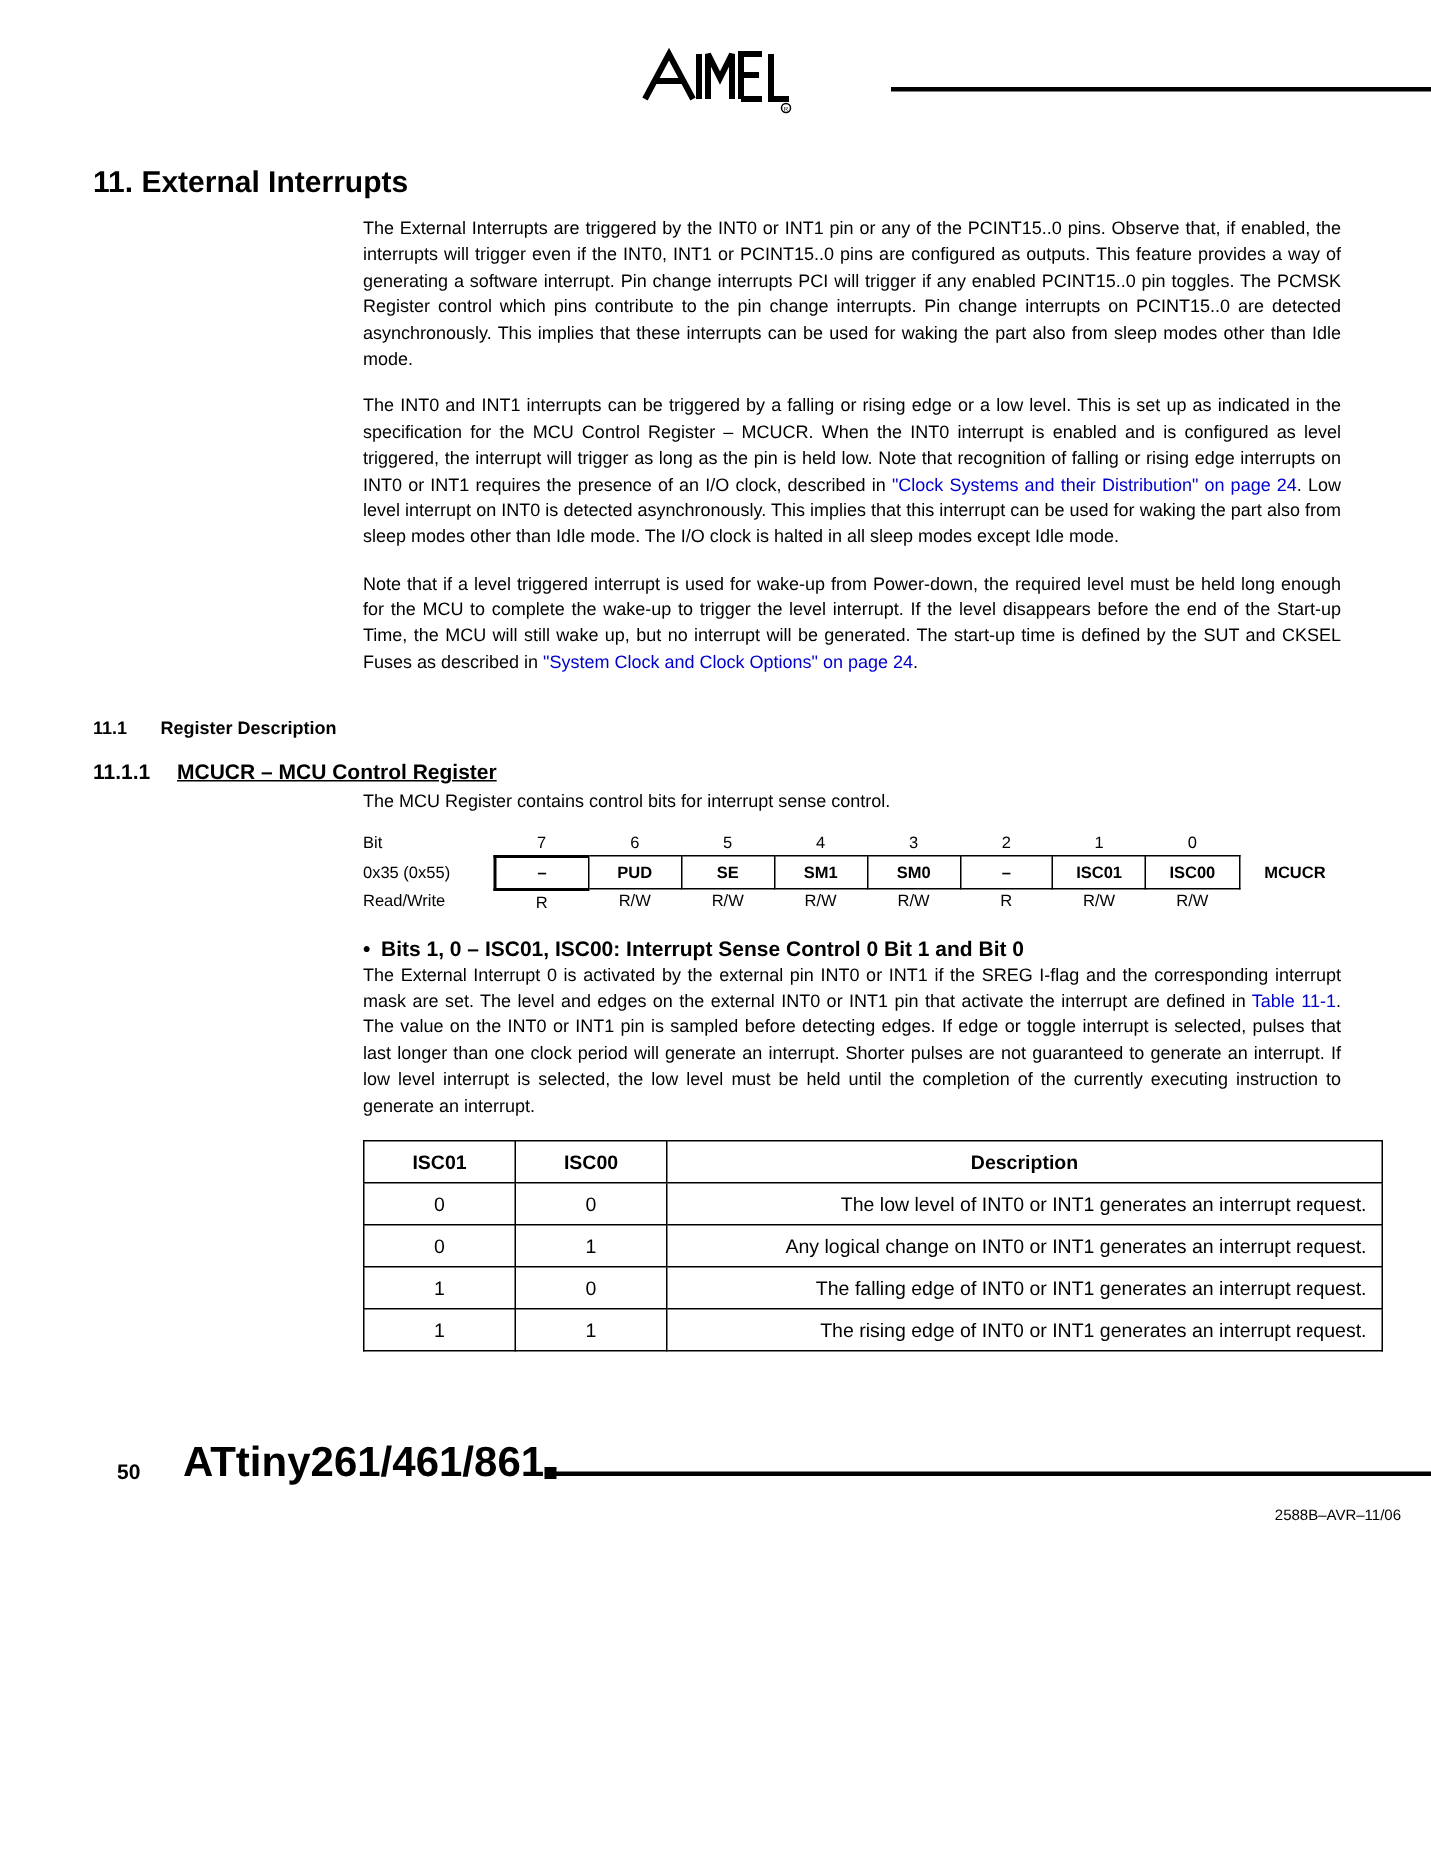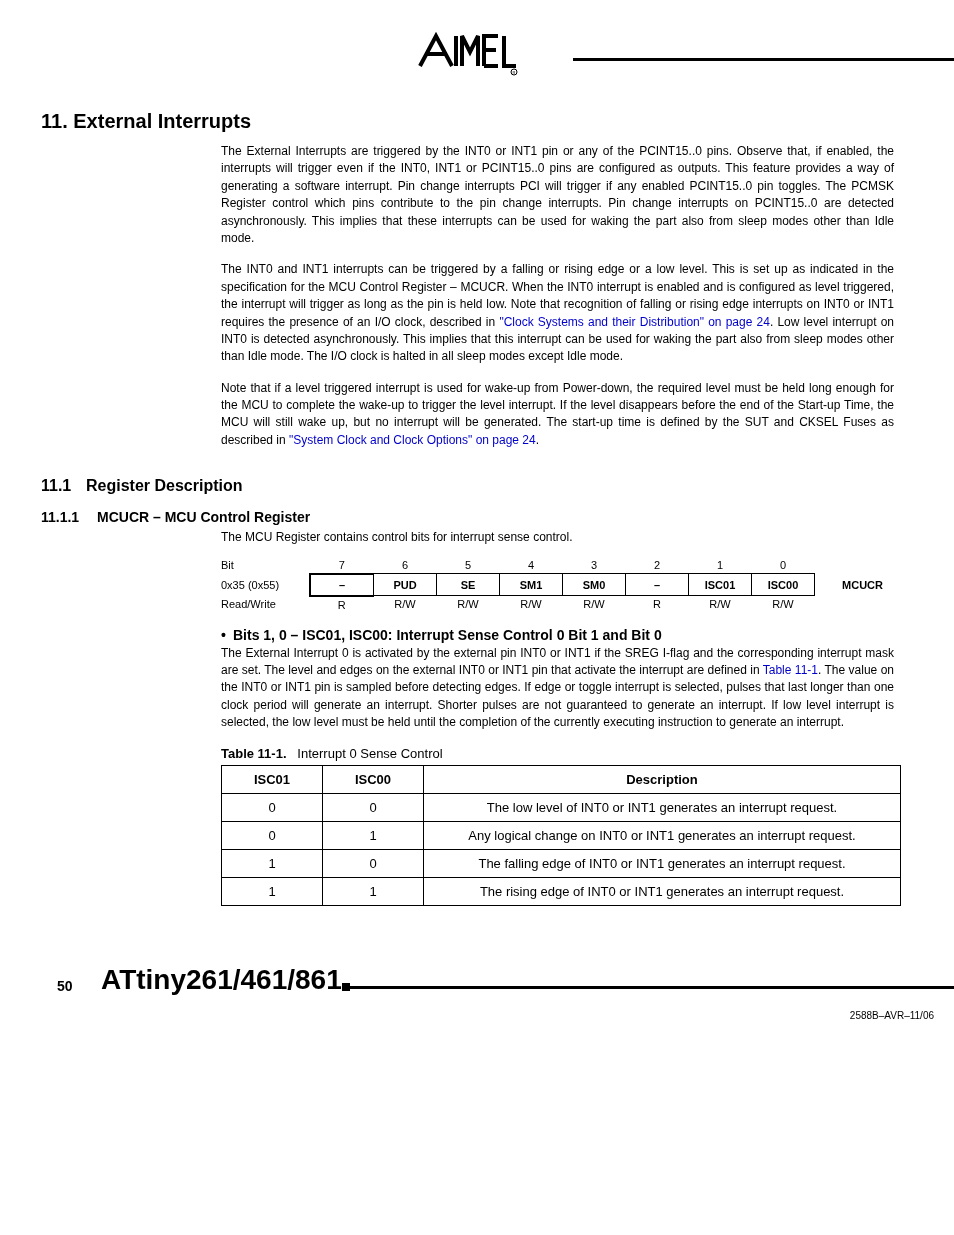--- a/index.html
+++ b/index.html
@@ -4,21 +4,21 @@
 <style>
   body {
     margin: 0;
     padding: 0;
     width: 954px;
     font-family: Arial, Helvetica, sans-serif;
     color: #000;
     background: #fff;
   }
   .page {
-    padding: 30px 60px 20px 41px;
+    padding: 30px 60px 20px 62px;
     box-sizing: border-box;
     position: relative;
   }
   .logo-header {
     text-align: center;
     margin-bottom: 10px;
     position: relative;
   }
   .logo-header svg {
     display: inline-block;
@@ -40,32 +40,33 @@
     font-size: 12px;
     line-height: 1.45;
     text-align: justify;
     margin: 0 0 14px 12px;
     margin-left: 180px;
   }
   .link {
     color: #0000cc;
   }
   .subsection-title {
-    font-size: 16px;
+    font-size: 12px;
     font-weight: bold;
     margin: 28px 0 10px 0;
   }
   .subsection-title .num {
     display: inline-block;
     width: 45px;
   }
   .subsubsection-title {
     font-size: 14px;
     font-weight: bold;
     margin: 14px 0 4px 0;
+    text-decoration: underline;
   }
   .subsubsection-title .num {
     display: inline-block;
     width: 56px;
   }
   .reg-table {
     margin-left: 180px;
     font-size: 11px;
     border-collapse: collapse;
     margin-top: 10px;
@@ -77,21 +78,21 @@
     width: 62px;
   }
   .reg-table .label-col {
     text-align: left;
     width: 88px;
     font-size: 11px;
   }
   .reg-table .side-label {
     font-weight: bold;
     font-size: 11px;
-    text-align: right;
+    text-align: center;
     padding-left: 6px;
   }
   .reg-row td.boxed {
     border: 1px solid #000;
     font-weight: bold;
     font-size: 11px;
     padding: 4px 0;
   }
   .reg-row td.boxed.first {
     border-left: 2px solid #000;
@@ -119,21 +120,21 @@
   }
   .t11 {
     margin-left: 180px;
     border-collapse: collapse;
     font-size: 13px;
     width: 680px;
   }
   .t11 th, .t11 td {
     border: 1px solid #000;
     padding: 6px 10px;
-    text-align: center;
+    text-align: right;
   }
   .t11 th {
     font-weight: bold;
     text-align: center;
   }
   .t11 td.c {
     text-align: center;
   }
   .t11 .col-narrow { width: 80px; }
   .footer {
@@ -261,23 +262,20 @@
     </table>
 
   <div class="bullet-head">
     <span class="dot">•</span><span>Bits 1, 0 – ISC01, ISC00: Interrupt Sense Control 0 Bit 1 and Bit 0</span>
   </div>
 
   <p class="body-text">
     <span>The External Interrupt 0 is activated by the external pin INT0 or INT1 if the SREG I-flag and the corresponding interrupt mask are set. The level and edges on the external INT0 or INT1 pin that activate the interrupt are defined in </span><span class="link">Table 11-1</span><span>. The value on the INT0 or INT1 pin is sampled before detecting edges. If edge or toggle interrupt is selected, pulses that last longer than one clock period will generate an interrupt. Shorter pulses are not guaranteed to generate an interrupt. If low level interrupt is selected, the low level must be held until the completion of the currently executing instruction to generate an interrupt.</span>
   </p>
 
-  <div class="table-caption">
-    <span class="bold">Table 11-1.</span>&nbsp;&nbsp;&nbsp;<span>Interrupt 0 Sense Control</span>
-  </div>
 
   <table class="t11">
     <tbody>
         <tr>
       <th class="col-narrow">ISC01</th>
       <th class="col-narrow">ISC00</th>
       <th>Description</th>
     </tr>
     <tr>
       <td class="c">0</td>

